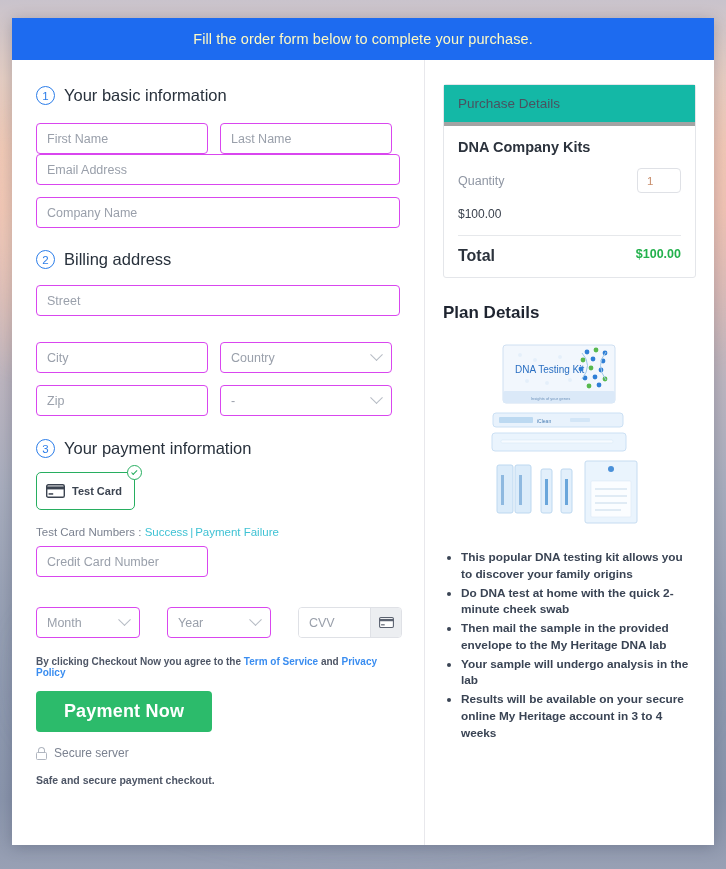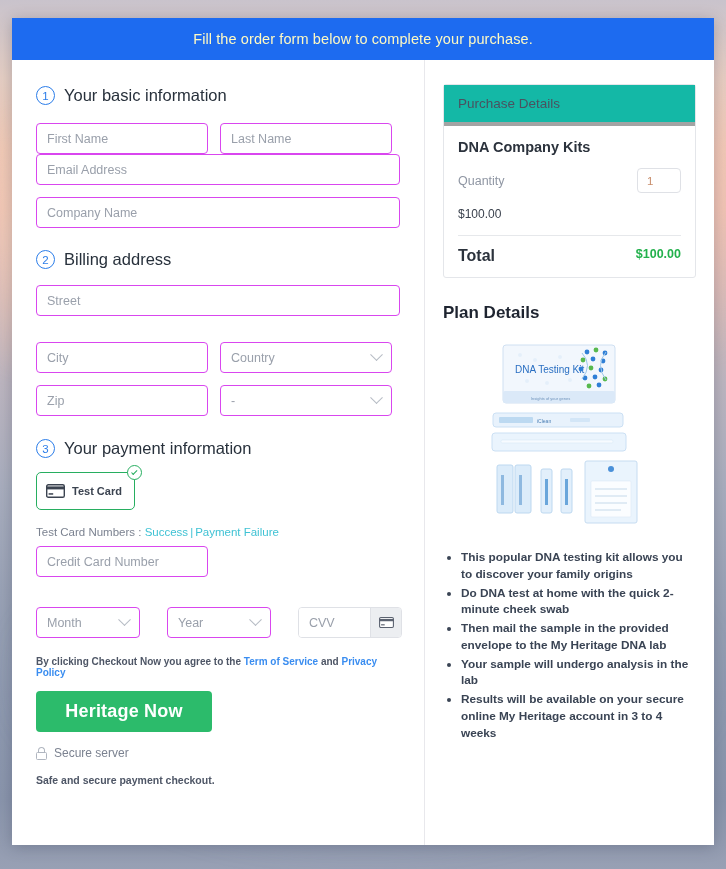--- a/index.html
+++ b/index.html
@@ -260,21 +260,21 @@
               <rect x="2.6" y="9.2" width="4.6" height="1.5" fill="#5b6270"></rect>
             </svg>
           </div>
         </div>
       </div>
 
       <div class="terms">
         <span>By clicking Checkout Now you agree to the </span><a href="#">Term of Service</a><span> and </span><a href="#">Privacy Policy</a>
       </div>
 
-      <div class="btn-checkout">Heritage Now</div>
+      <div class="btn-checkout">Payment Now</div>
 
       <div class="secure">
         <span class="lock">
           <span class="shackle"></span>
           <span class="body"></span>
         </span>
         <span>Secure server</span>
       </div>
 
       <div class="safetext">Safe and secure payment checkout.</div>

